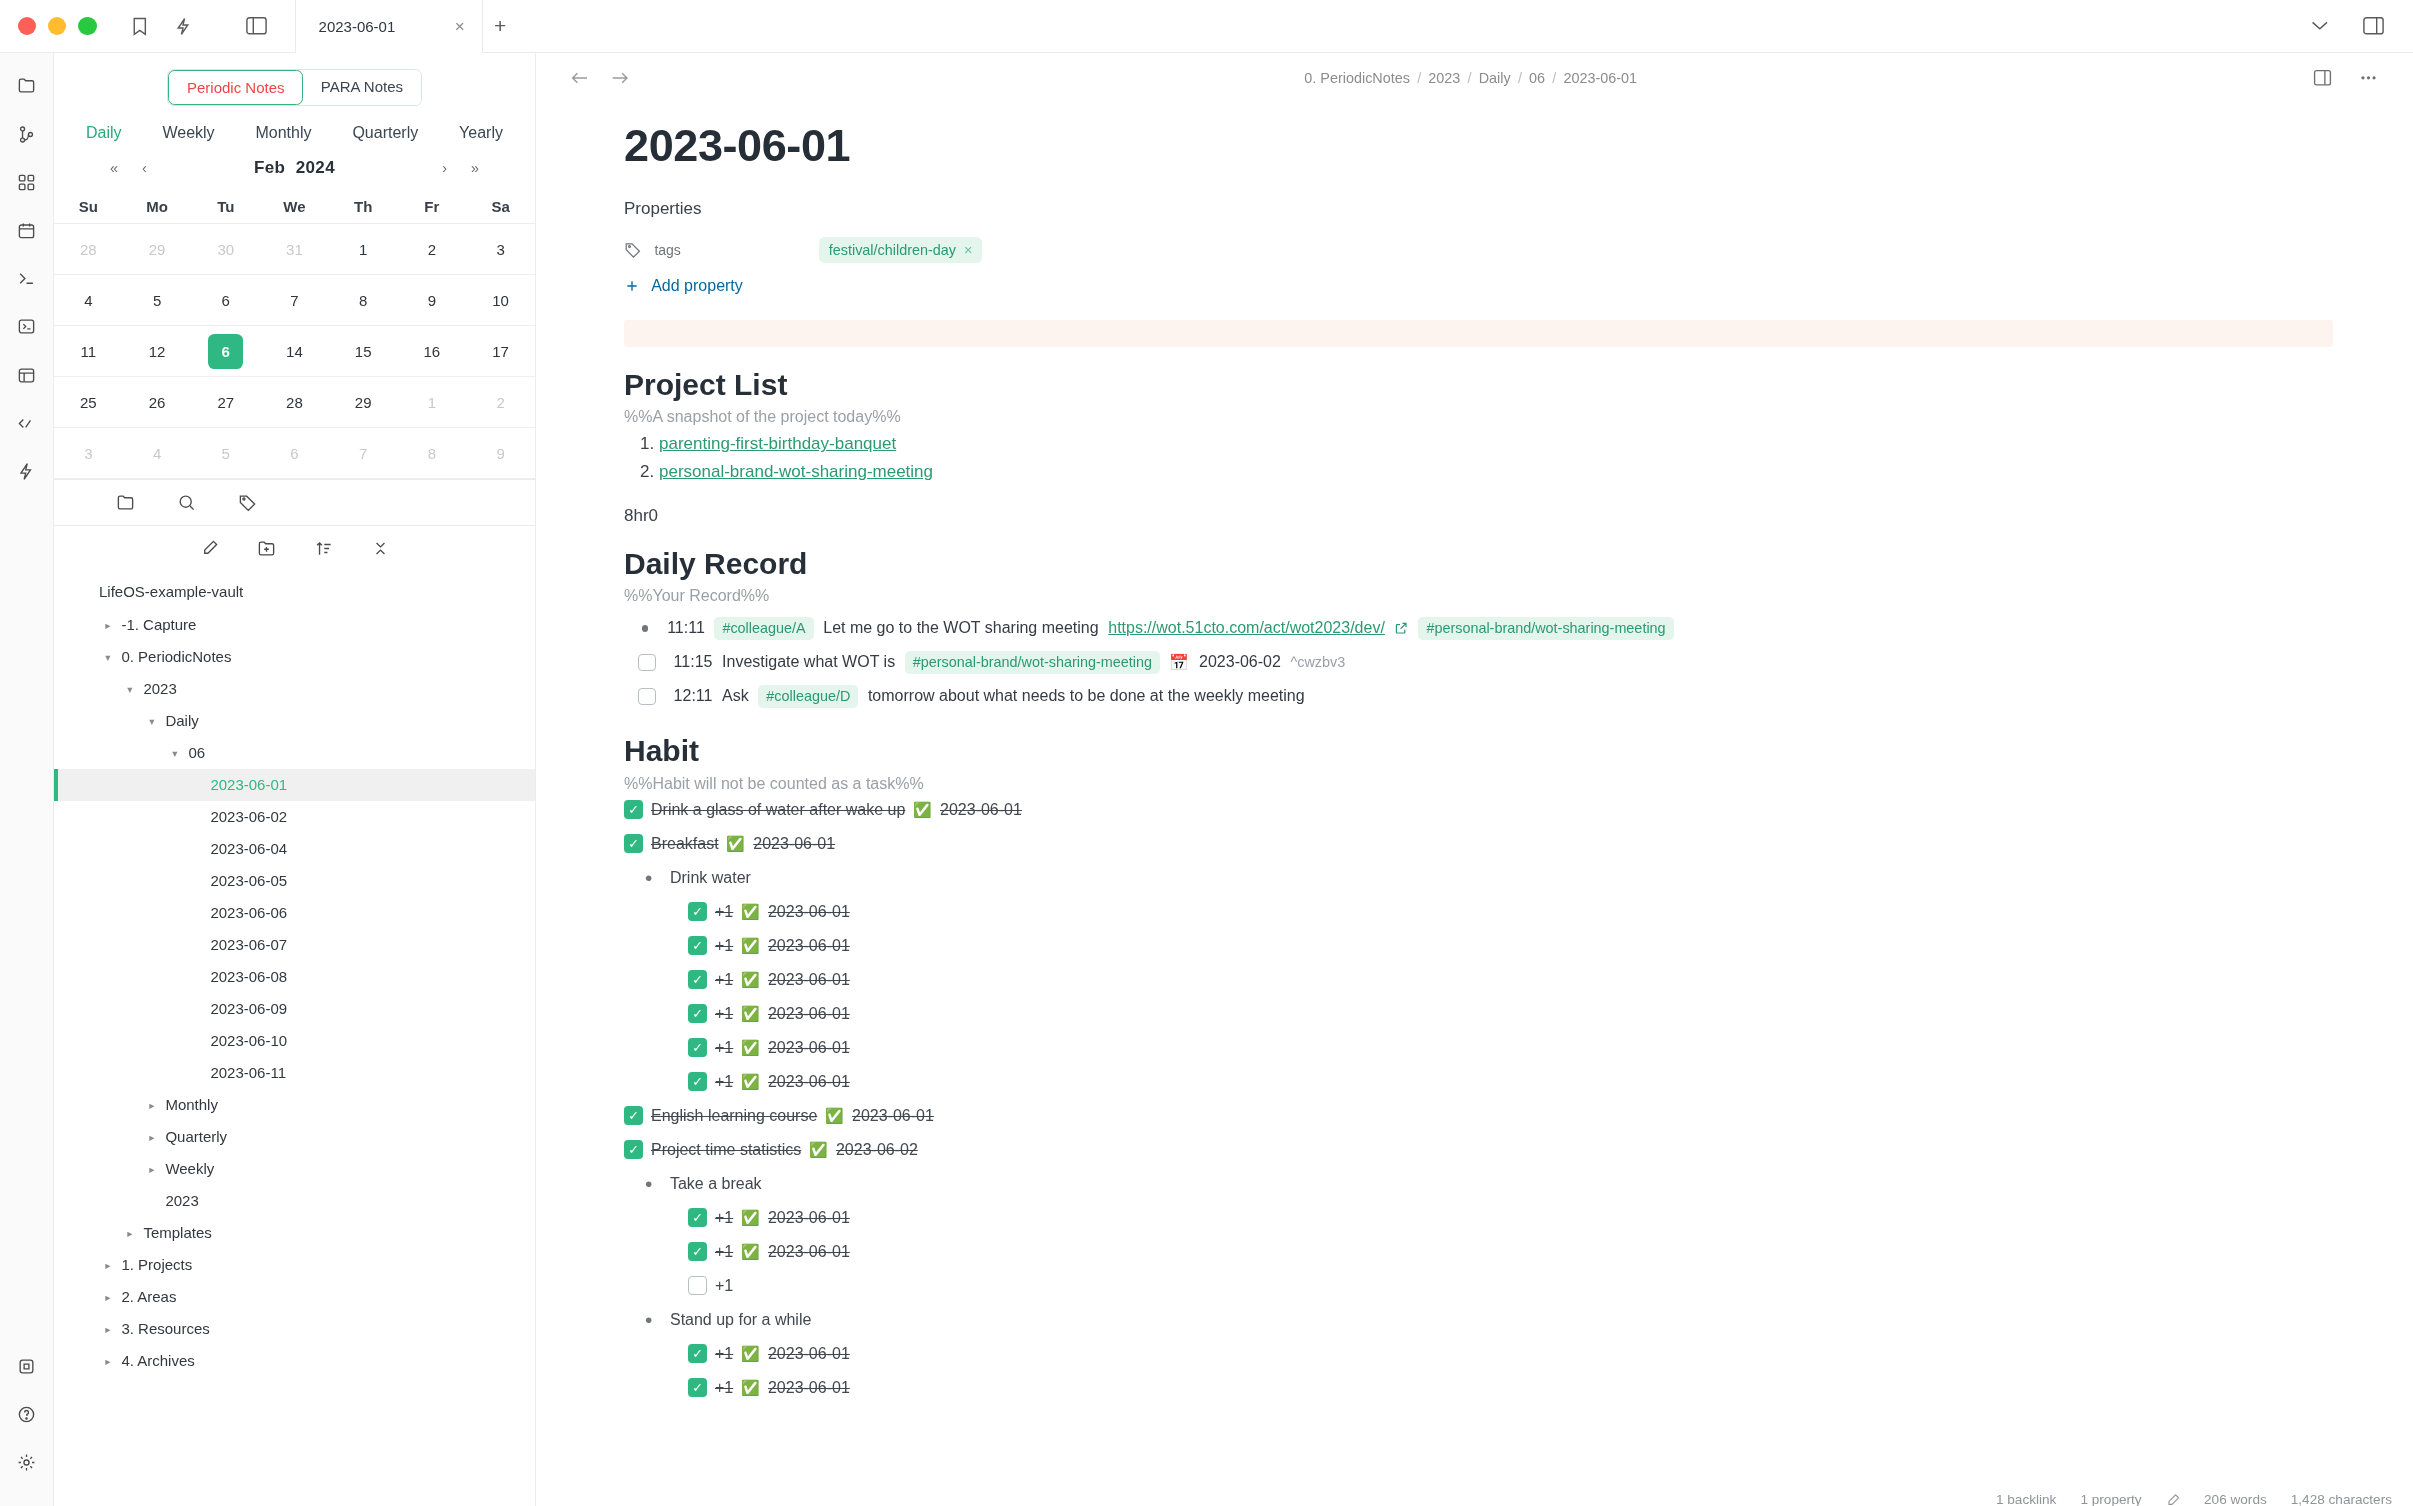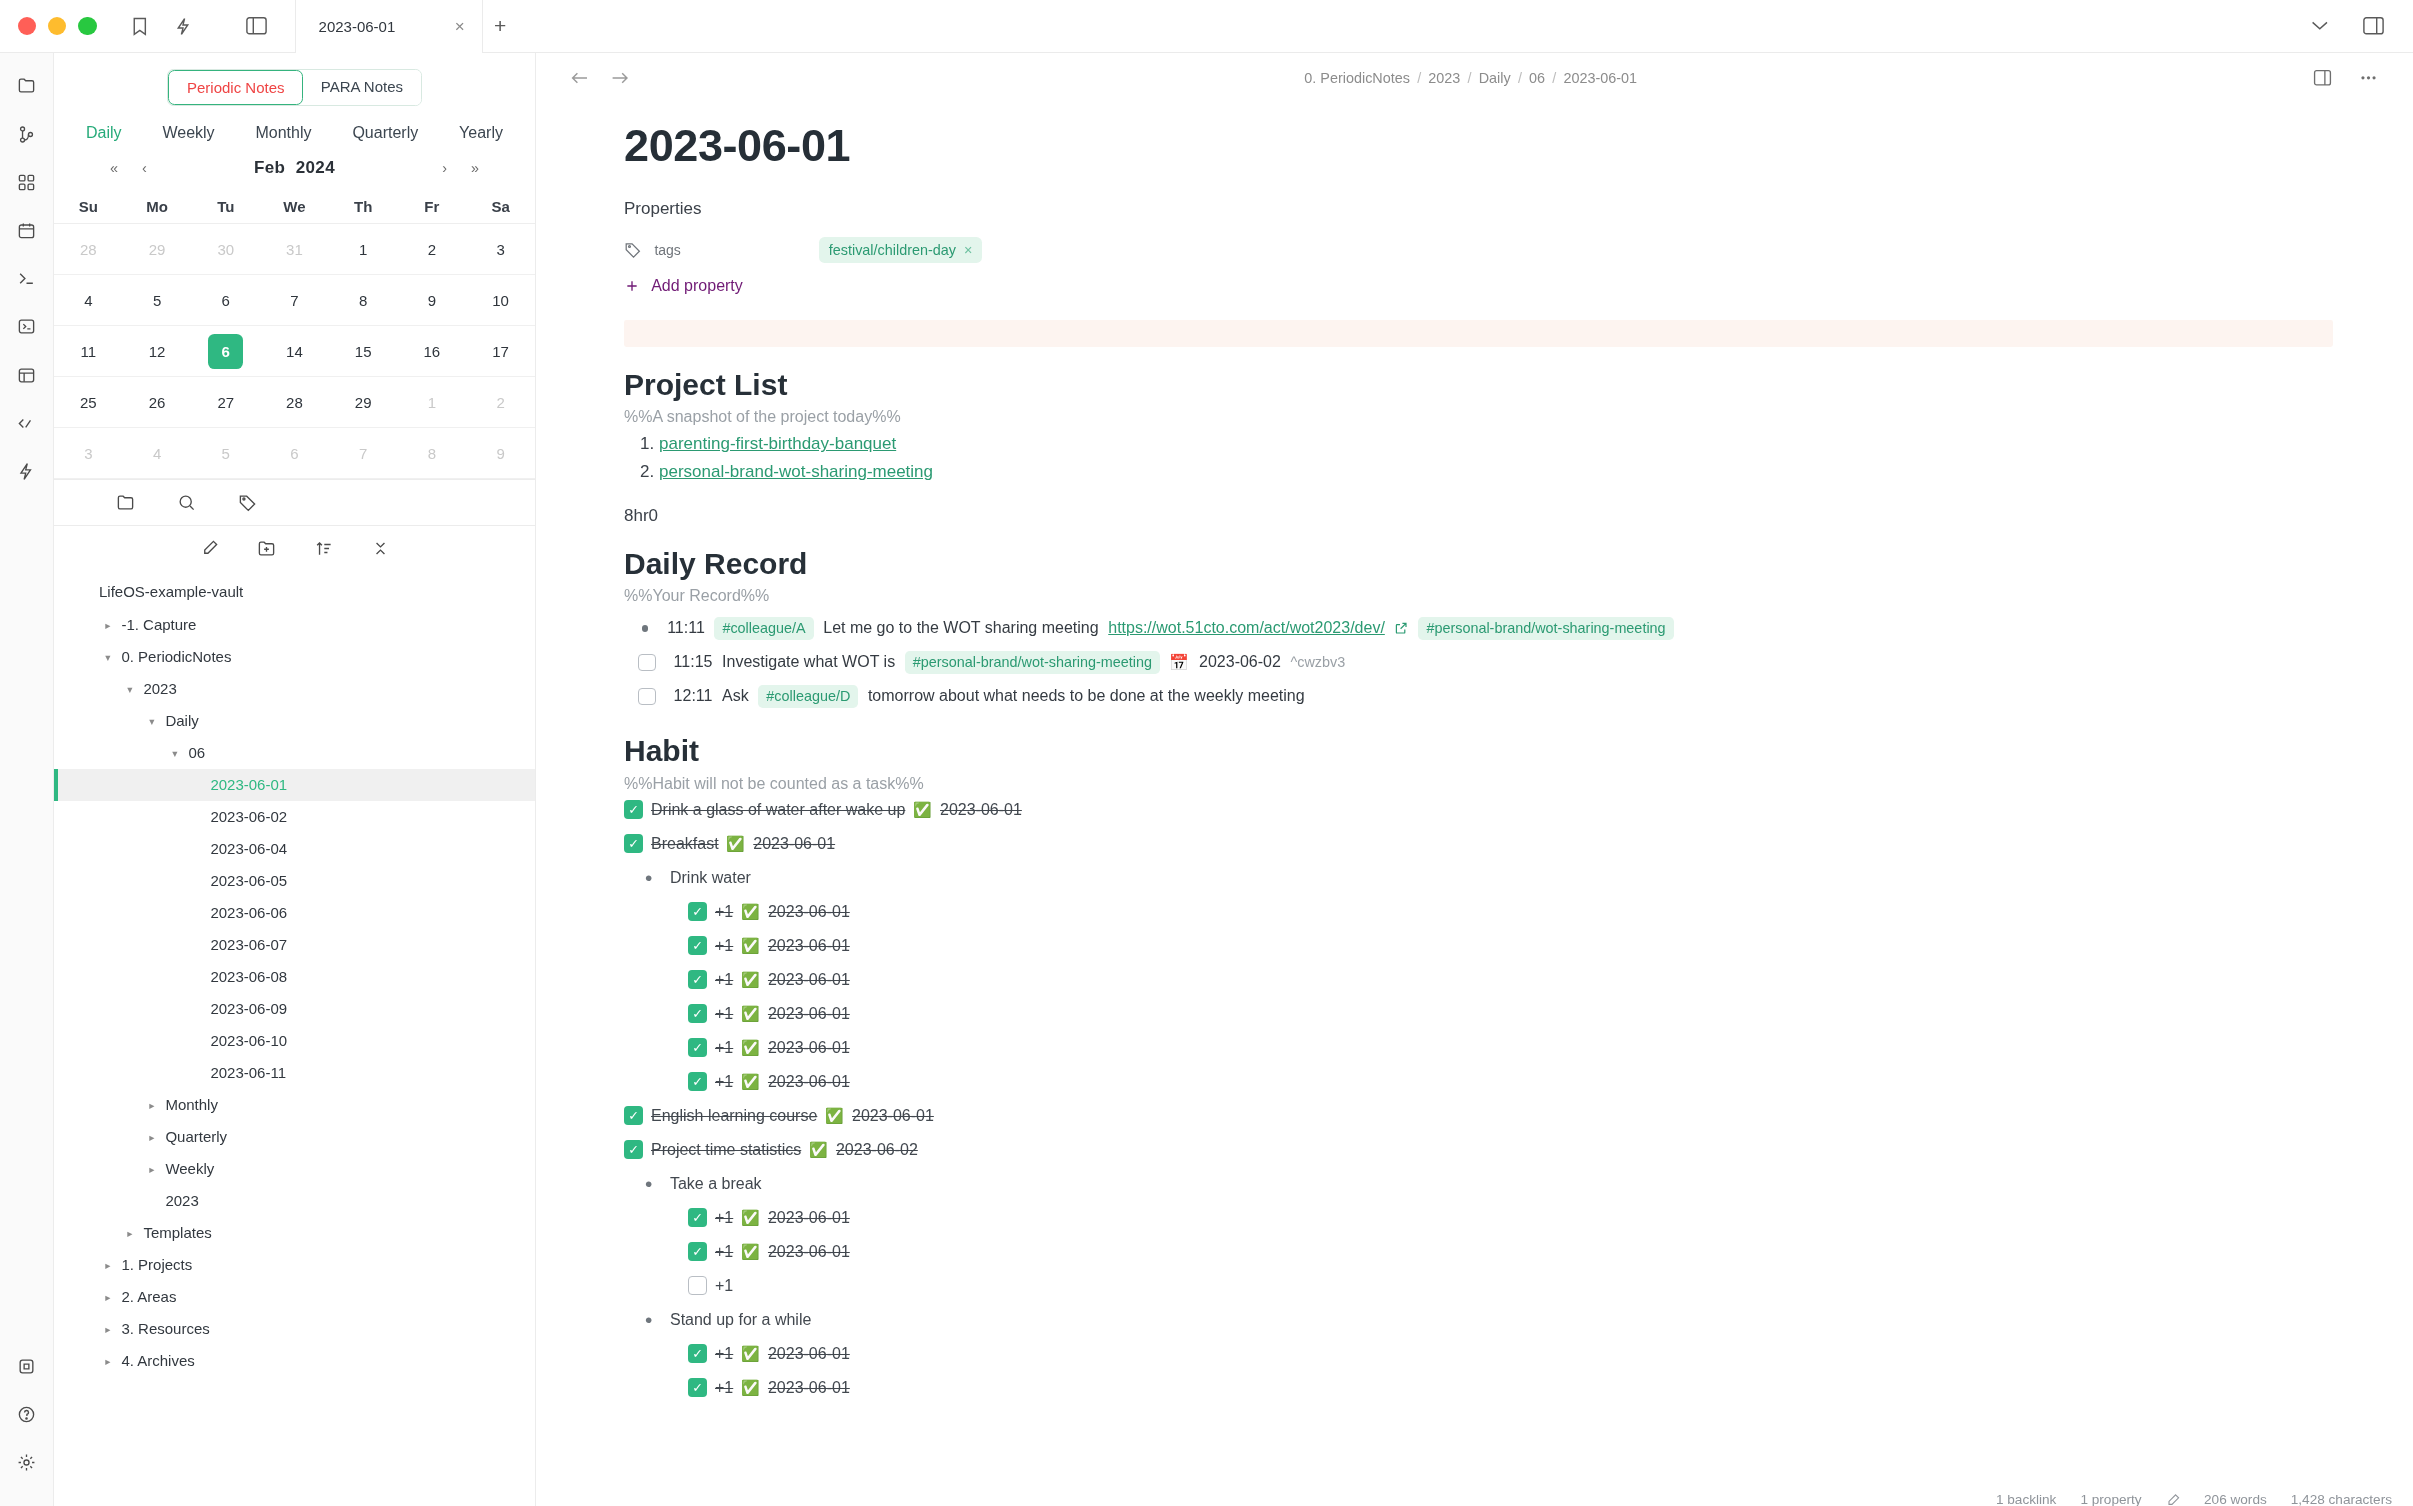--- a/index.html
+++ b/index.html
@@ -112,21 +112,21 @@
   .doc { padding: 17.6px 80px 0 88px; overflow: hidden; flex: 1; min-height: 0; }
   h1.doc-title { font-size: 45px; color: #262f37; font-weight: bold; letter-spacing: -0.4px; margin-bottom: 27px; }
   .props-title { font-size: 17px; color: #3b4149; margin-bottom: 14.4px; }
   .prop-row { display: flex; align-items: center; gap: 11.2px; height: 34px; }
   .prop-key { display: flex; align-items: center; gap: 12.8px; width: 184px; color: #70757b; font-size: 14px; }
   .tag-pill {
     background: #e3f5ec; color: #2b9a72; font-size: 14.4px; padding: 4.8px 9.6px; border-radius: 5.6px;
     display: inline-flex; align-items: center; gap: 8px;
   }
   .tag-x { color: #6cc0a0; font-size: 14.4px; }
-  .add-prop { display: flex; align-items: center; gap: 11.2px; color: #701a75; font-size: 16px; margin-top: 9.6px; }
+  .add-prop { display: flex; align-items: center; gap: 11.2px; color: #0369a1; font-size: 16px; margin-top: 9.6px; }
 
   .callout-bar { height: 27px; background: #fdf4f0; margin: 25.5px 0 8px; border-radius: 2.4px; }
 
   h2.h { font-size: 30px; color: #273038; font-weight: bold; margin-top: 21px; }
   .comment { color: #9aa0a6; font-size: 16px; margin-top: 6.4px; }
   ol.plist { margin: 8px 0 0 35px; font-size: 17px; color: #3b4149; }
   ol.plist li { margin: 7.2px 0; }
   ol.plist a { color: #2b9a72; text-decoration: underline; }
   .plain-line { font-size: 17px; color: #3b4149; margin-top: 24px; }
 

